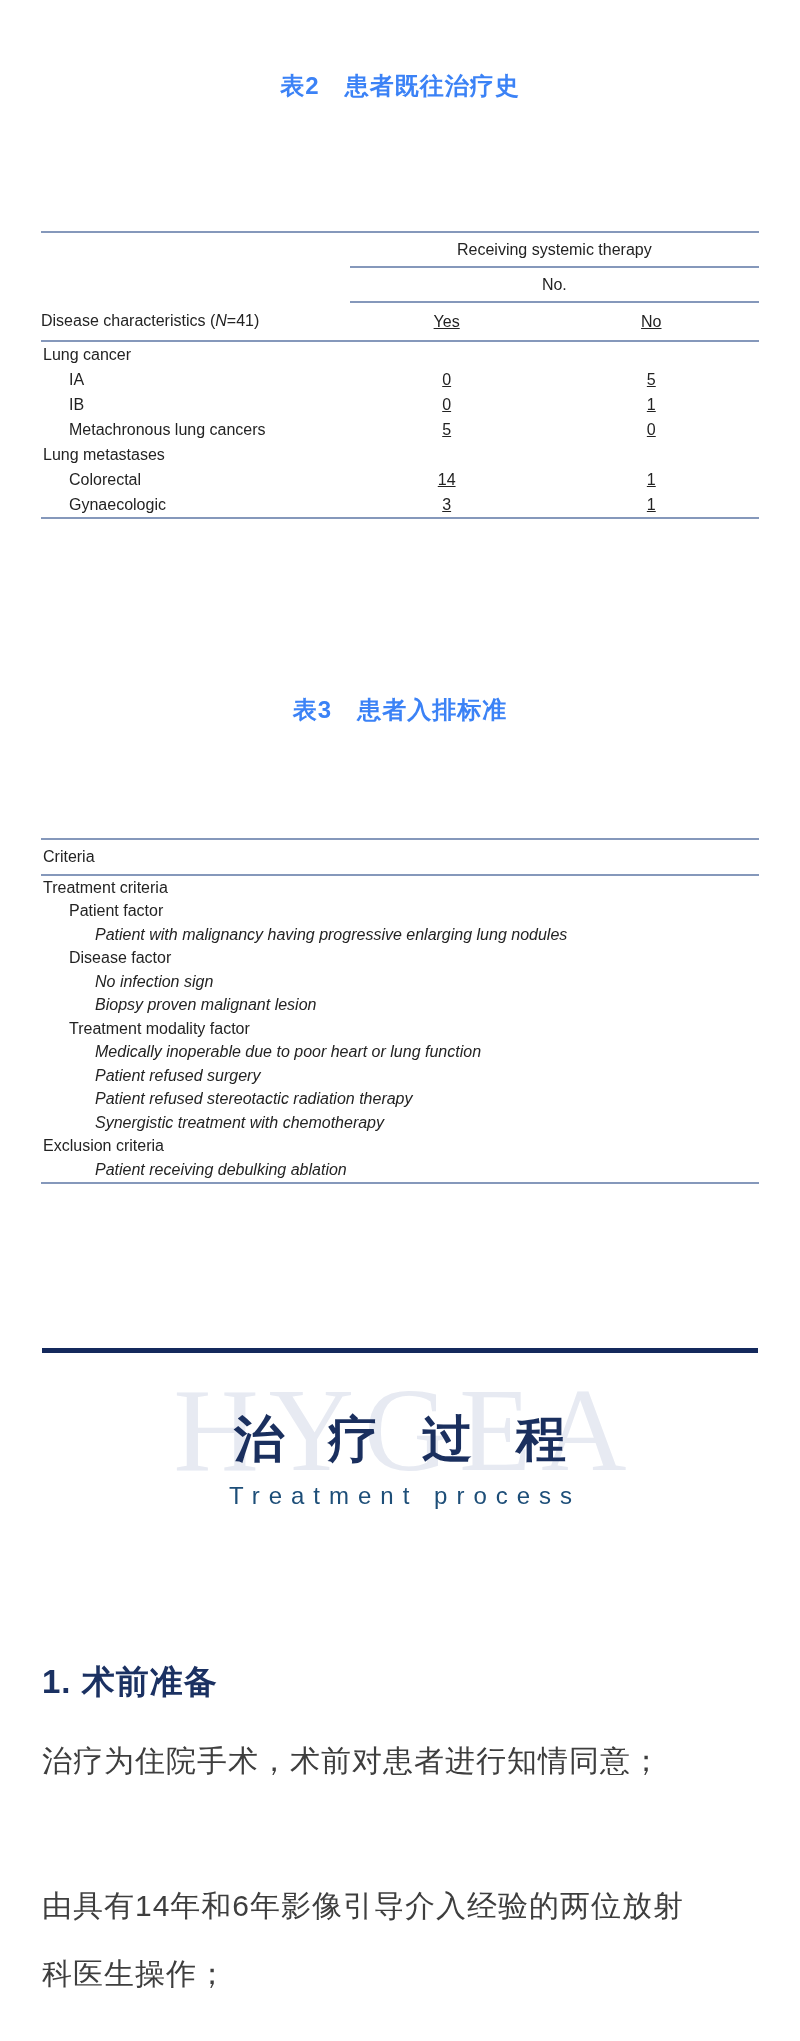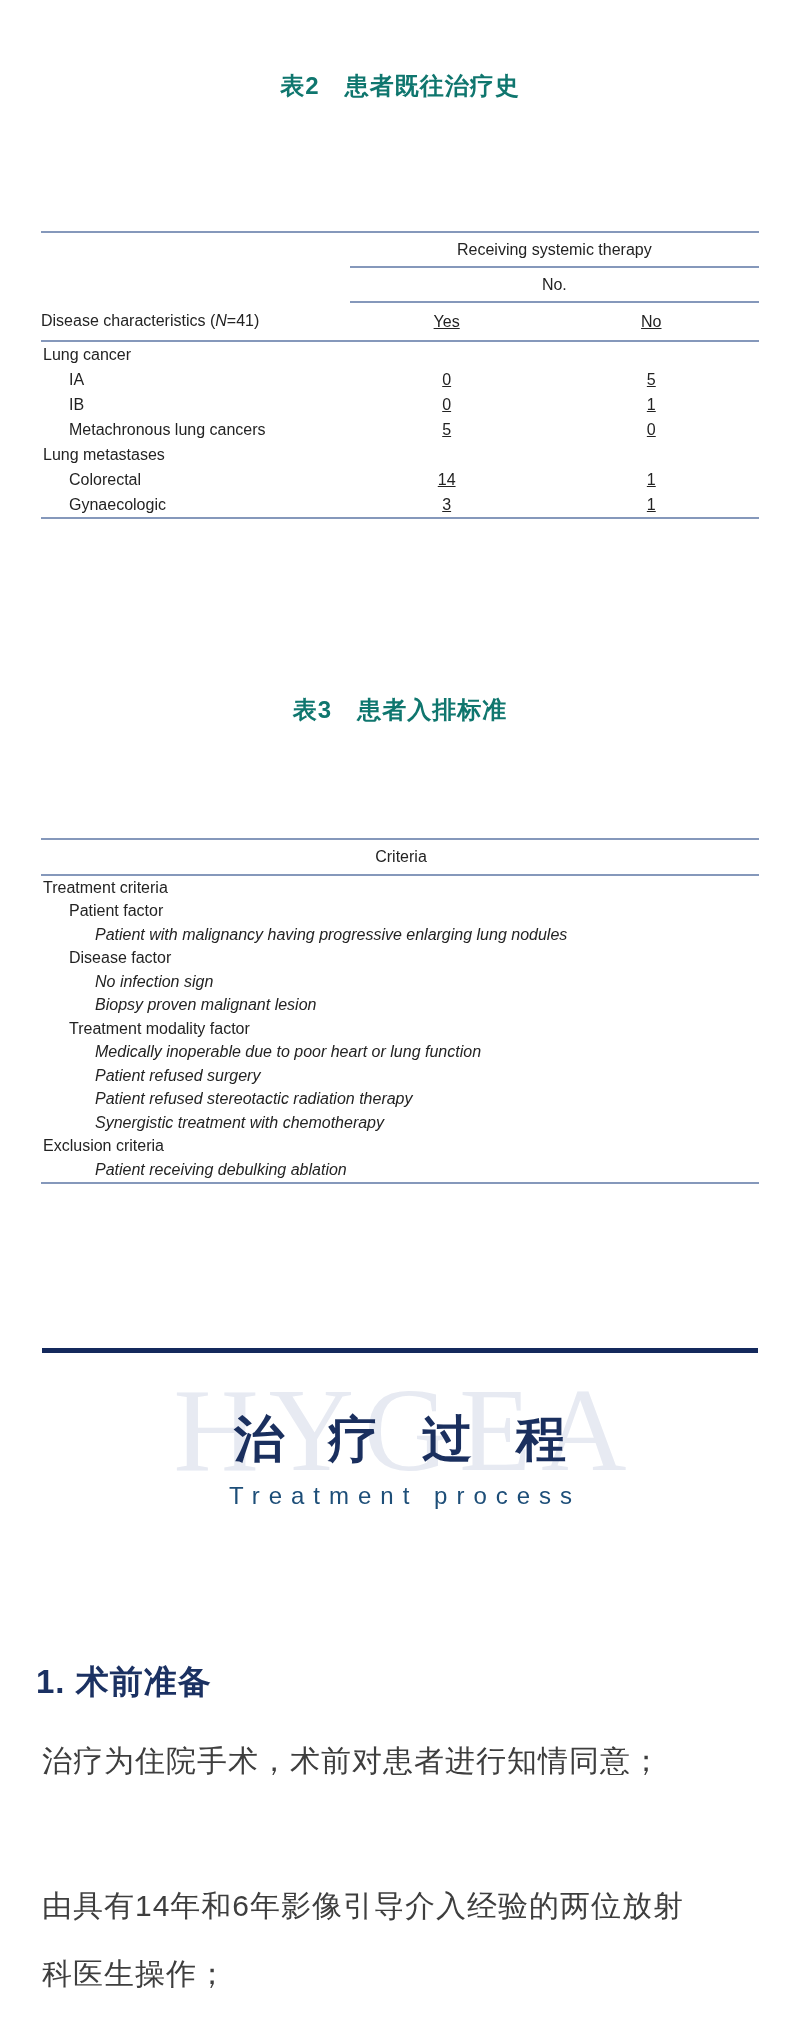--- a/index.html
+++ b/index.html
@@ -5,21 +5,21 @@
   html,body { margin:0; padding:0; background:#ffffff; }
   .page {
     position:relative; width:800px; height:2041px; margin:0 auto;
     background:#ffffff; overflow:hidden;
     font-family:"Liberation Sans","DejaVu Sans",sans-serif;
   }
 
   
   .tbl-title {
     position:absolute; left:0; width:100%; text-align:center;
-    font-weight:bold; font-size:24px; color:#0f766e; letter-spacing:1px;
+    font-weight:bold; font-size:24px; color:#3b82f6; letter-spacing:1px;
   }
   .t2 { top:70px; }
   .t3 { top:694px; }
 
   
   table.jtable {
     position:absolute; left:41px; width:718px;
     border-collapse:collapse; table-layout:fixed;
     color:#232323; font-size:16px;
     border-top:2px solid #8598bb; border-bottom:2px solid #8598bb;
@@ -33,21 +33,21 @@
   td { padding:0; vertical-align:middle; }
   td.spancell { text-align:center; height:33px; border-bottom:2px solid #8598bb; }
   td.noborder { border:none; }
   tr.hdr td { height:37px; border-bottom:2px solid #8598bb; }
   td.c { text-align:center;text-decoration:underline; }
   #t2body td { height:25px; }
   td.lbl { text-align:left; }
   td.ind0 { padding-left:2px; }
   td.ind1 { padding-left:28px; }
   td.ind2 { padding-left:54px;font-style:italic; }
-  td.crit { height:34px; border-bottom:2px solid #8598bb; padding-left:2px;text-align:center; }
+  td.crit { height:34px; border-bottom:2px solid #8598bb; padding-left:2px; }
   #t3body td { height:23.5px; }
 
   
   .divider {
     position:absolute; top:1348px; left:42px; width:716px; height:5px;
     background:#14295c;
   }
   .section-head { position:absolute; top:1378px; left:0; width:800px; height:170px; }
   .watermark {
     position:absolute; top:-6px; left:0; width:100%; text-align:center;
@@ -60,21 +60,21 @@
     font-size:50px; font-weight:bold; color:#1a2f5e;
     letter-spacing:44px; transform:translateX(22px);
   }
   .sec-sub {
     position:absolute; top:104px; left:0; width:100%; text-align:center;
     font-size:24px; color:#1d4e78; letter-spacing:9px; transform:translateX(5px);
   }
 
   
   .h1 {
-    position:absolute; top:1660px; left:36px;
+    position:absolute; top:1660px; left:42px;
     font-size:33px; font-weight:bold; color:#1b3162; letter-spacing:1px;
   }
   .para {
     position:absolute; left:42px; color:#3e3e3e; font-size:30px; letter-spacing:1px;
   }
   .p1 { top:1741px; width:690px; line-height:40px; }
   .p2 { top:1872px; width:662px; line-height:68px; }
 </style>
 </head>
 <body>

